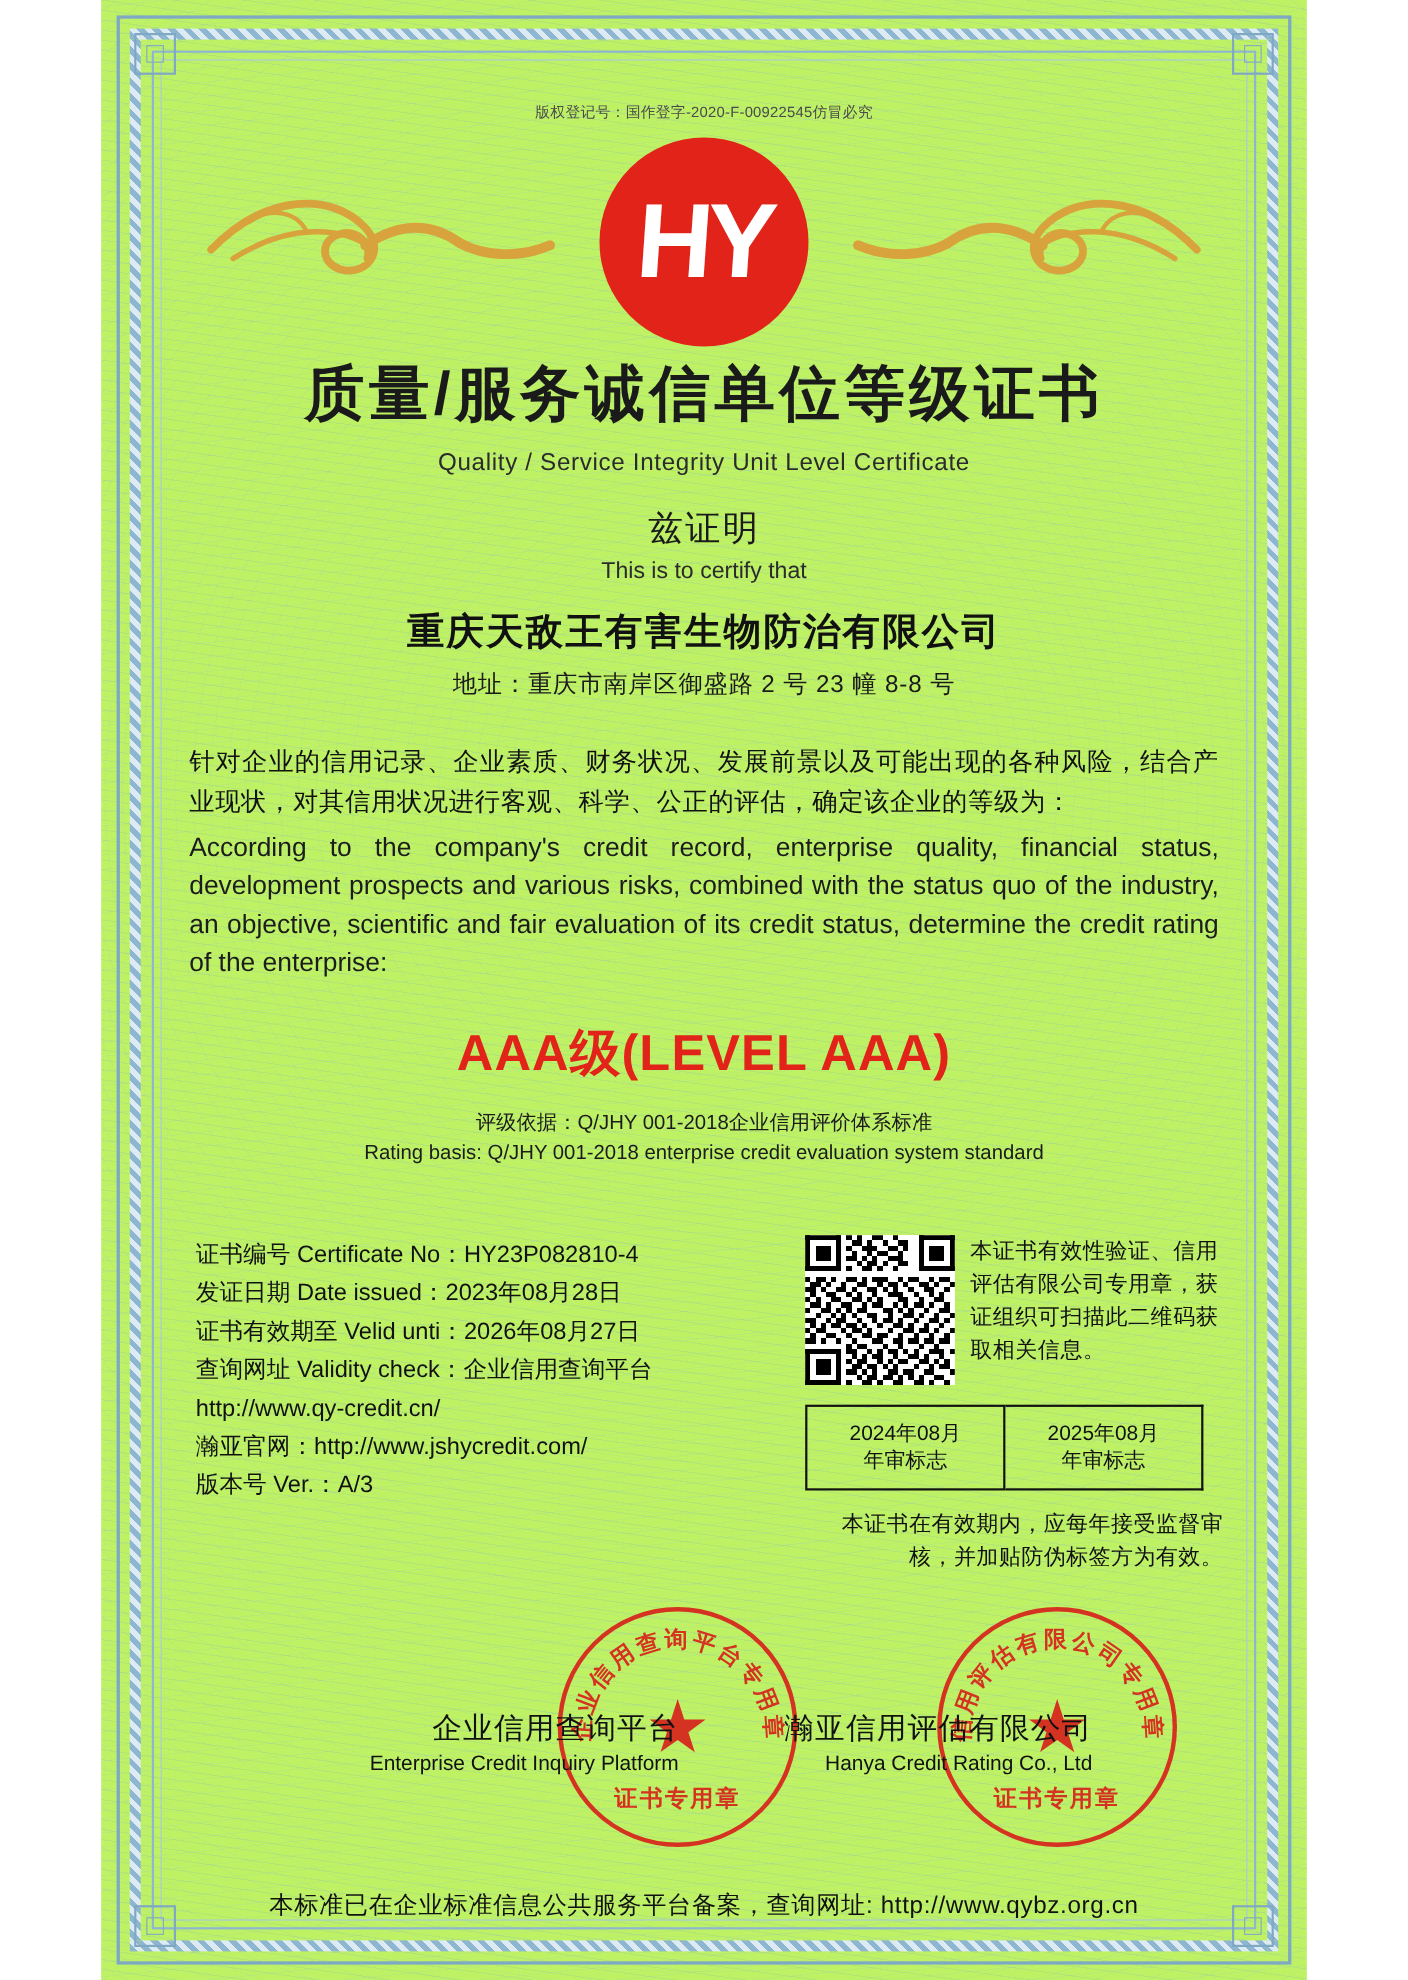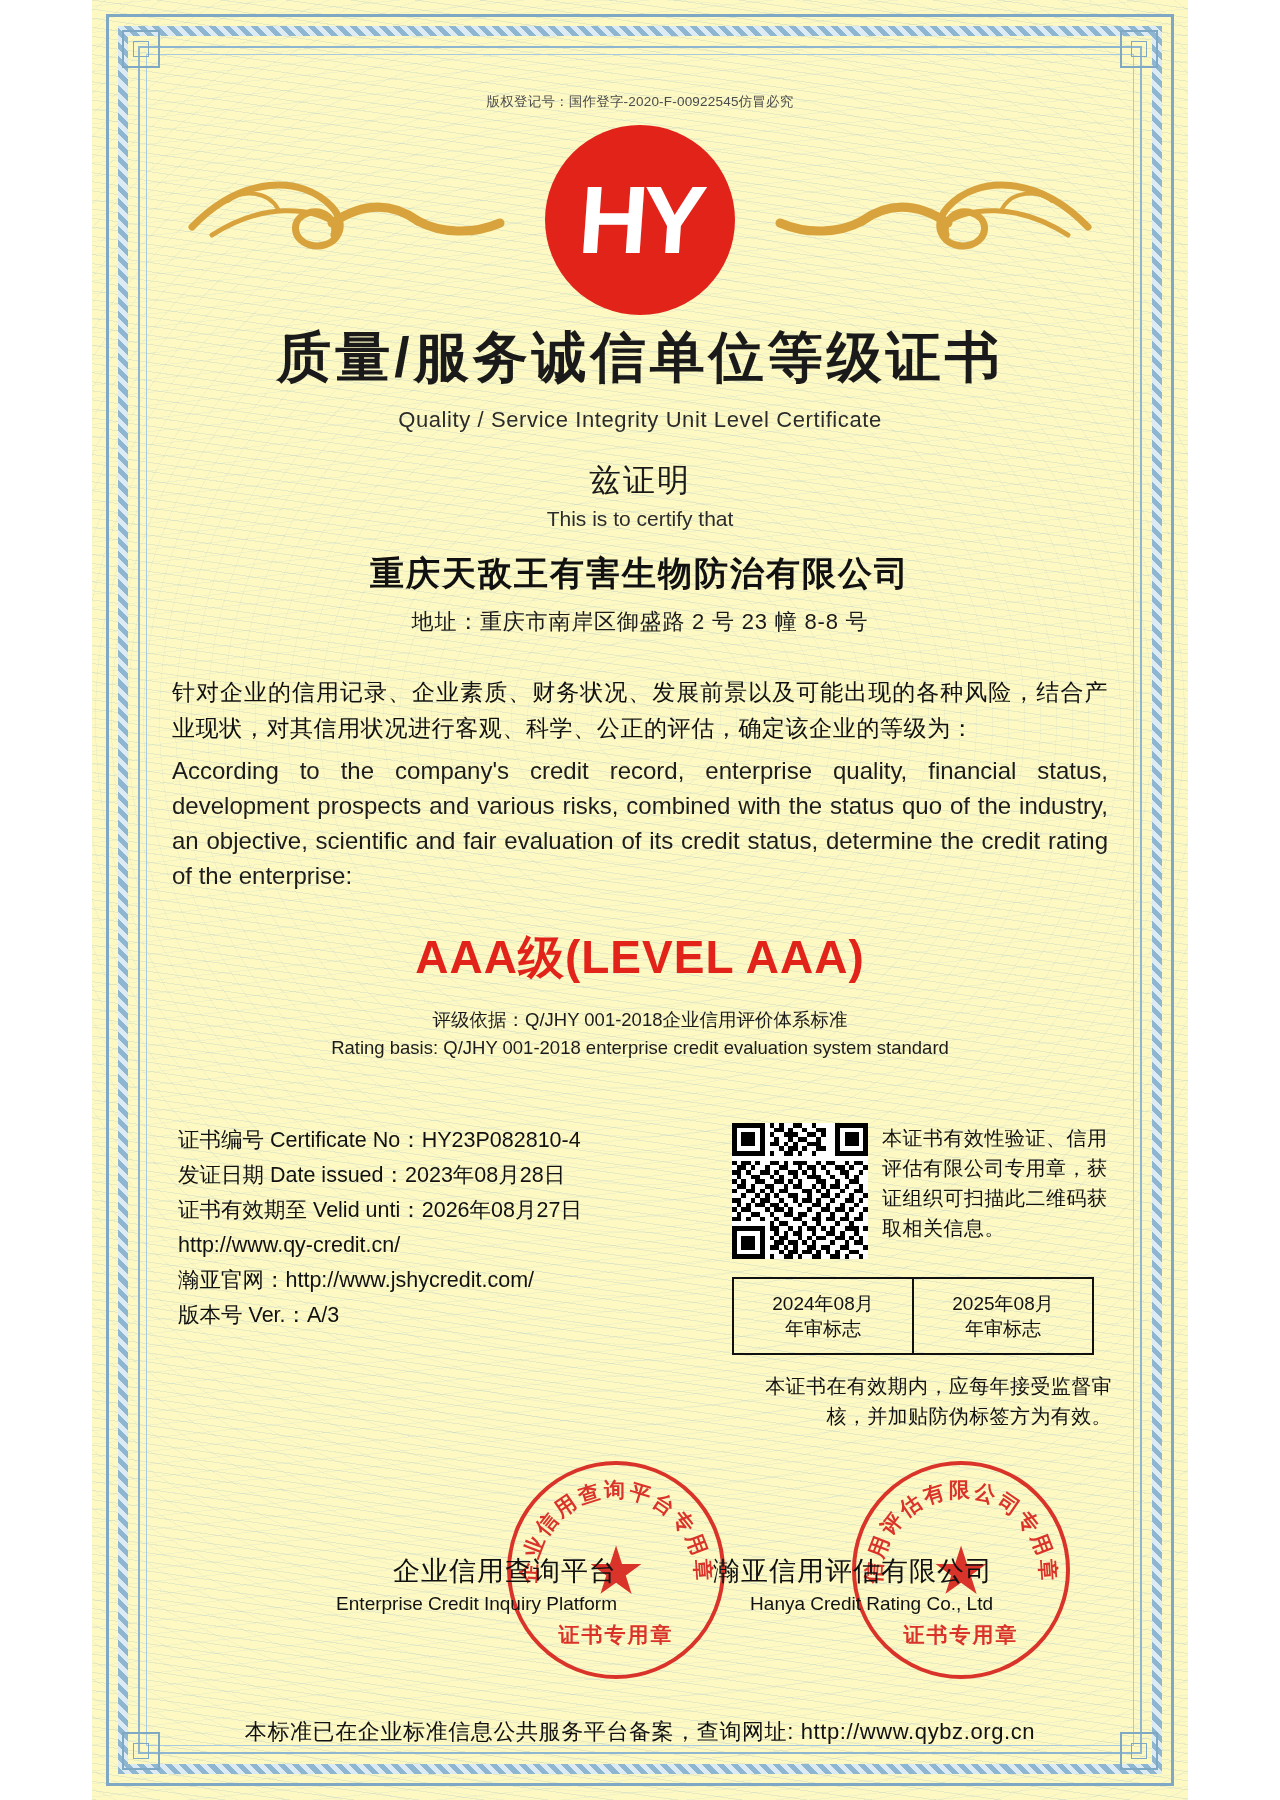--- a/index.html
+++ b/index.html
@@ -13,21 +13,21 @@
     font-family: "Liberation Sans", sans-serif;
     overflow: hidden;
   }
 
   
   .certificate {
     position: relative;
     width: 1096px;
     height: 1800px;
     margin: 0 auto;
-    background: #fef9c3;
+    background: #bef264;
     overflow: hidden;
   }
 
   
   .guilloche {
     position: absolute;
     inset: 0;
     background-image:
       repeating-linear-gradient(
         8deg,
@@ -449,20 +449,21 @@
 
     <div class="basis-cn">评级依据：Q/JHY 001-2018企业信用评价体系标准</div>
     <div class="basis-en">Rating basis: Q/JHY 001-2018 enterprise credit evaluation system standard</div>
 
     <div class="info-row">
 
       <div class="info-left">
         <div class="info-line">证书编号 Certificate No：HY23P082810-4</div>
         <div class="info-line">发证日期 Date issued：2023年08月28日</div>
         <div class="info-line">证书有效期至 Velid unti：2026年08月27日</div>
+        <div class="info-line">查询网址 Validity check：企业信用查询平台</div>
         <div class="info-line">http://www.qy-credit.cn/</div>
         <div class="info-line">瀚亚官网：http://www.jshycredit.com/</div>
         <div class="info-line">版本号 Ver.：A/3</div>
       </div>
 
       <div class="info-right">
         <div class="qr-row">
           <svg class="qr" viewBox="0 0 29 29" shape-rendering="crispEdges">
             <rect width="29" height="29" fill="#ffffff"></rect>
             <g fill="#000000">

